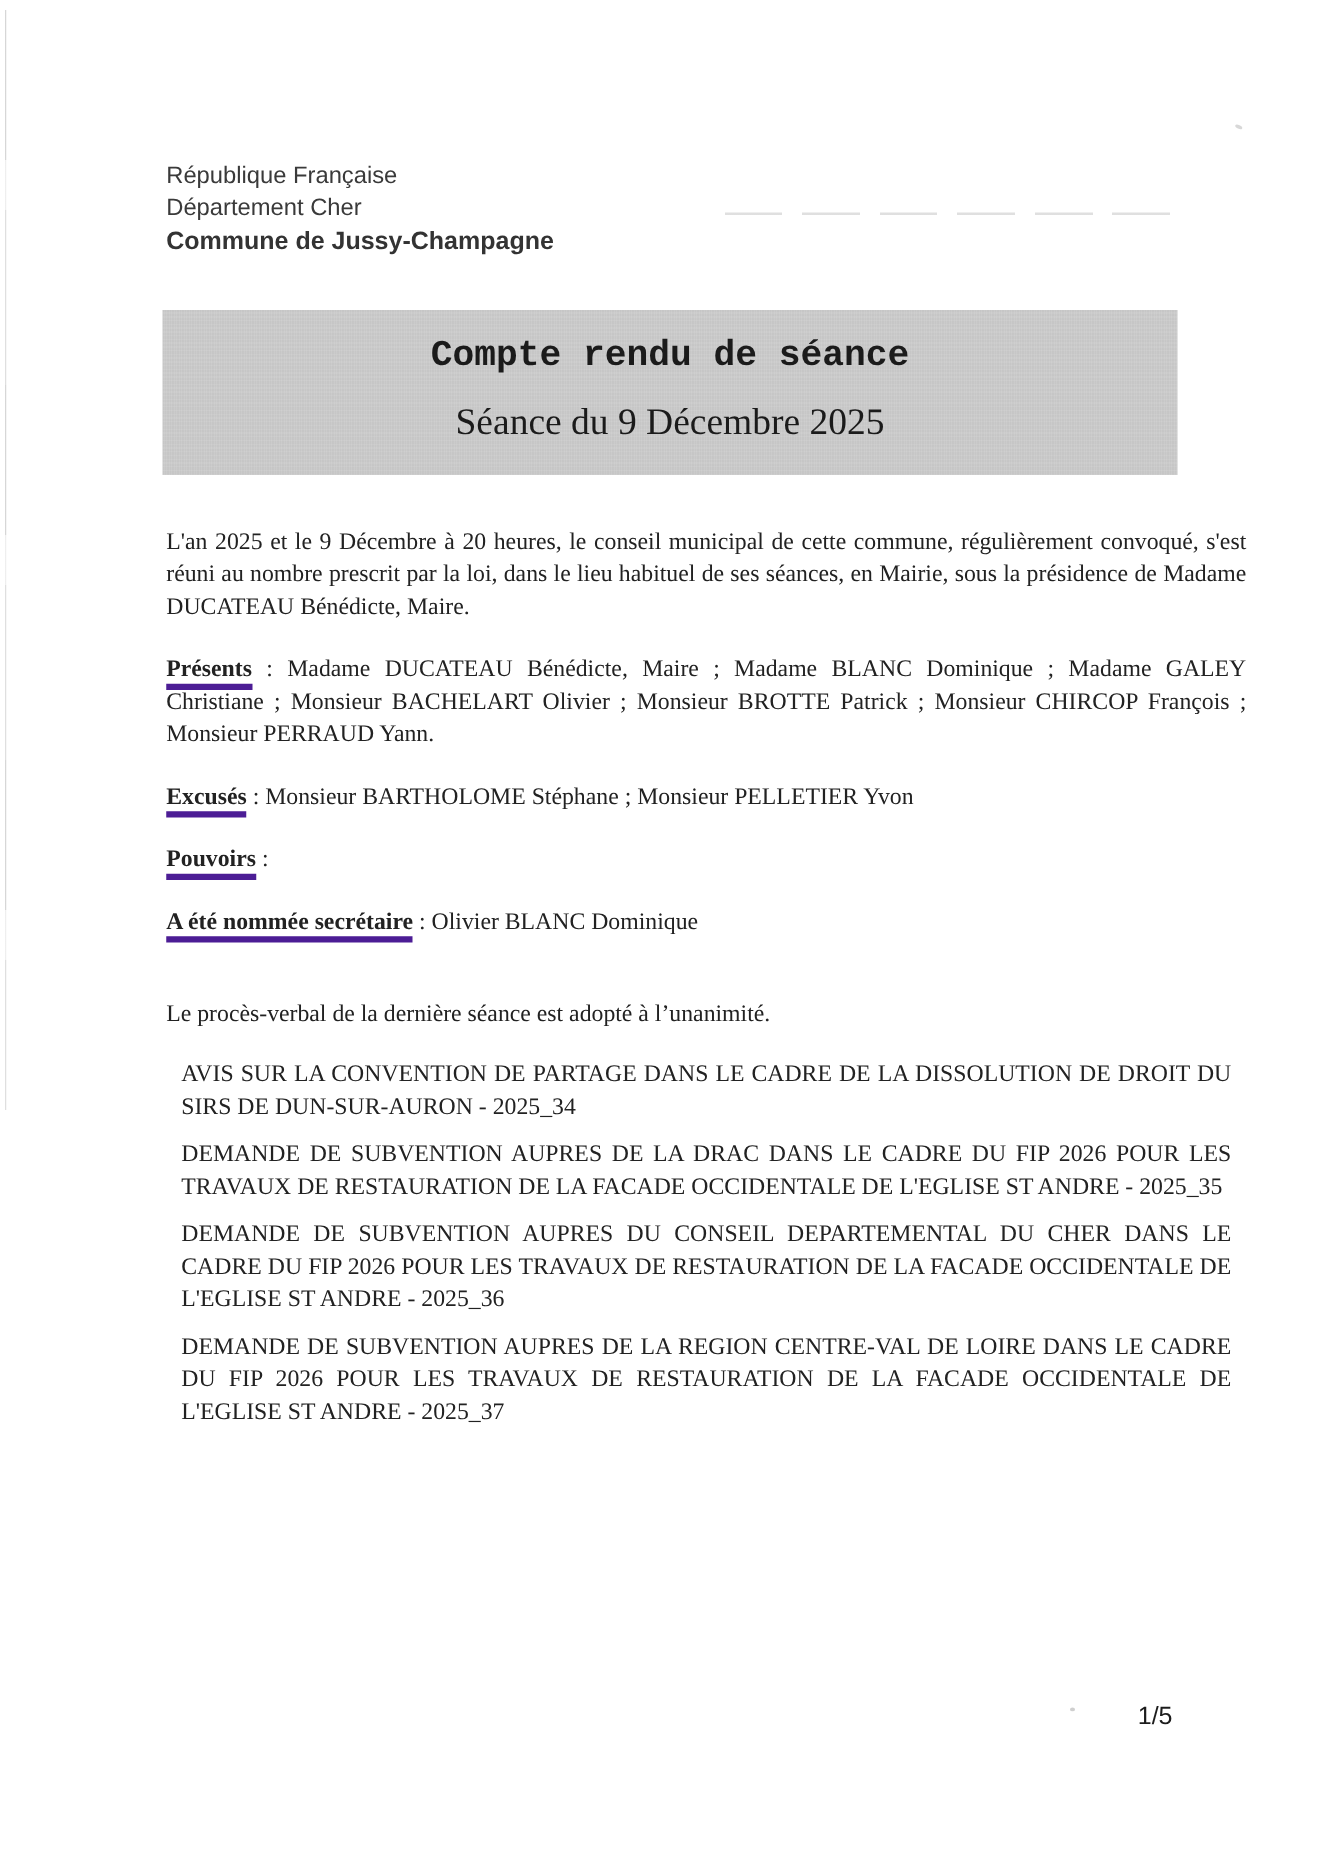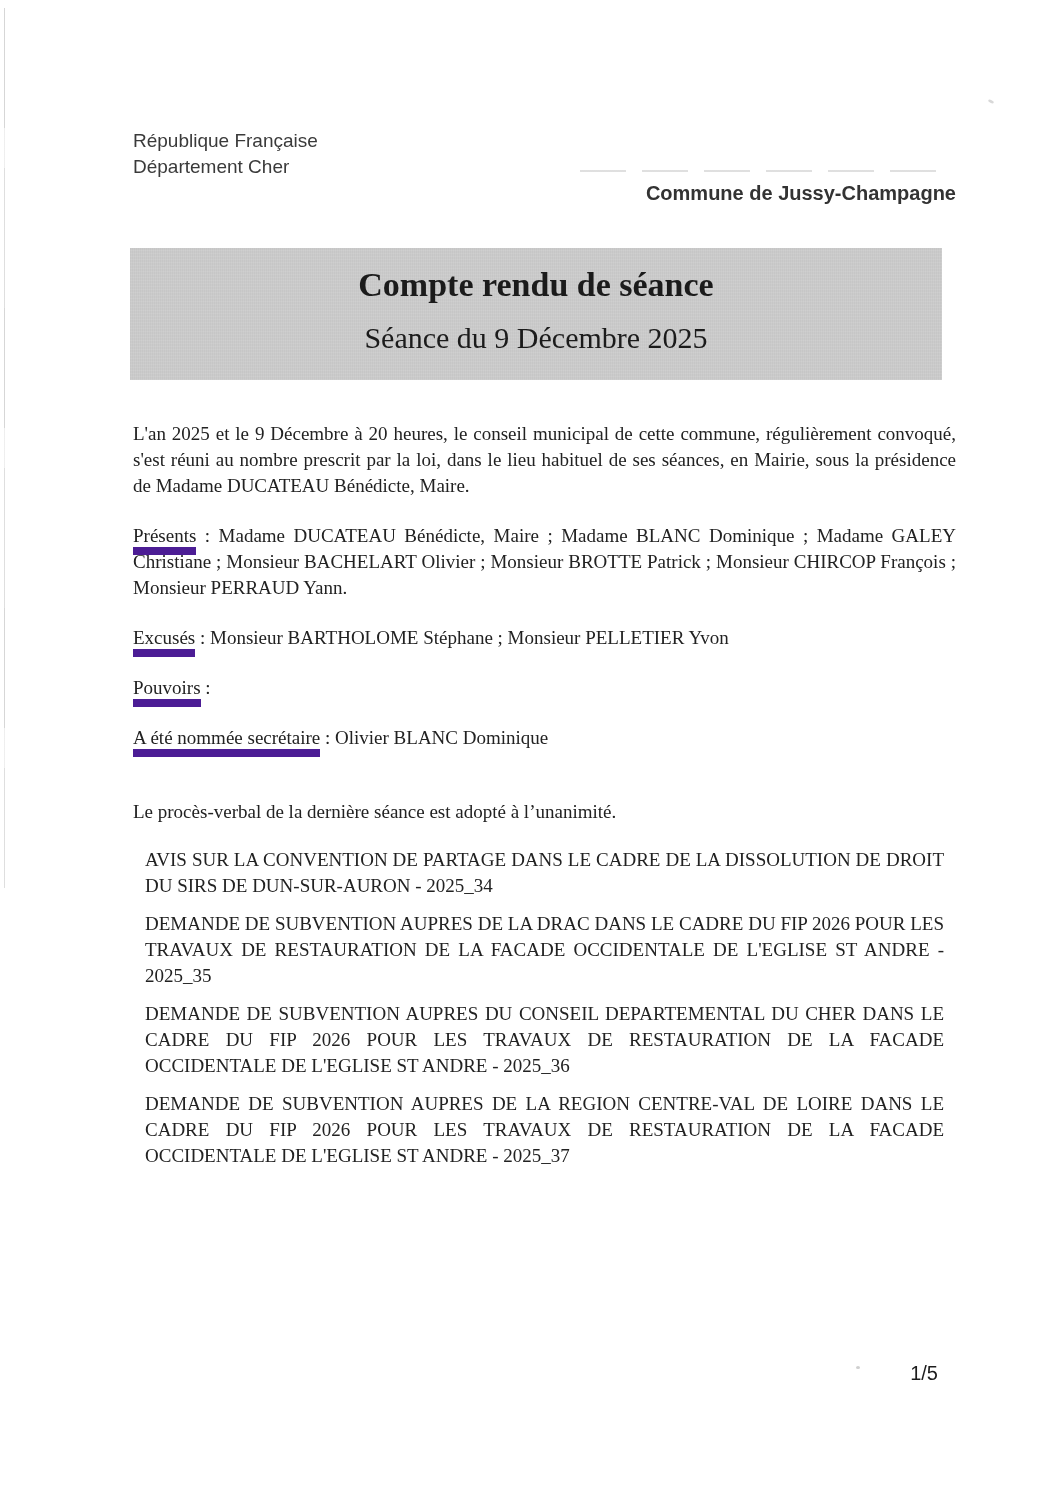--- a/index.html
+++ b/index.html
@@ -2,21 +2,21 @@
 <html><head>
 <meta charset="utf-8">
 <style>
   html, body { margin: 0; padding: 0; background: #ffffff; }
   .page {
     position: relative;
     width: 1058px;
     height: 1496px;
     background: #ffffff;
     box-sizing: border-box;
-    padding: 128px 102px 0 133px;
+    padding: 128px 61px 0 133px;
     overflow: hidden;
     color: #222222;
     font-family: "Liberation Serif", serif;
     font-size: 19px;
     line-height: 26px;
   }
 
   
   .artifact-left-line {
     position: absolute; left: 4px; top: 8px; width: 1px; height: 880px;
@@ -35,60 +35,59 @@
   .letterhead {
     font-family: "Liberation Sans", sans-serif;
     font-size: 19px;
     line-height: 26px;
     color: #3a3a3a;
   }
   .letterhead .commune {
     font-weight: bold;
     font-size: 20px;
     color: #333333;
-    text-align: right;
   }
 
   
   .banner {
     margin-top: 42px;
     margin-left: -3px;
     width: 812px;
     height: 132px;
     box-sizing: border-box;
     text-align: center;
     padding-top: 22px;
     background-image:
       repeating-linear-gradient(0deg, rgba(255,255,255,0.07) 0 1px, transparent 1px 3px),
       repeating-linear-gradient(90deg, rgba(0,0,0,0.025) 0 1px, transparent 1px 2px);
   }
   .banner-title {
-    font-family: Liberation Serif, serif;
+    font-family: Liberation Mono, monospace;
     font-weight: bold;
-    font-size: 34px;
+    font-size: 29px;
     line-height: 30px;
     color: #1b1b1b;
   }
   .banner-subtitle {
     font-family: "Liberation Serif", serif;
     font-weight: normal;
     font-size: 30px;
     line-height: 30px;
     margin-top: 23px;
     color: #1b1b1b;
   }
 
   .just { text-align: justify; }
 
   .intro { margin: 41px 0 0 0; }
 
   .att-row { margin: 24px 0 0 0; }
   .att-label {
-    font-weight: normal;
-    border-bottom: 8px solid #4c1d95;
+    font-weight: bold;
+    border-bottom: 5px solid #4c1d95;
     padding-bottom: 1px;
   }
 
   .adoption { margin: 48px 0 0 0; }
 
   .summary-heading {
     margin: 58px 0 0 0;
     text-align: center;
     font-weight: bold;
     font-size: 23px;

